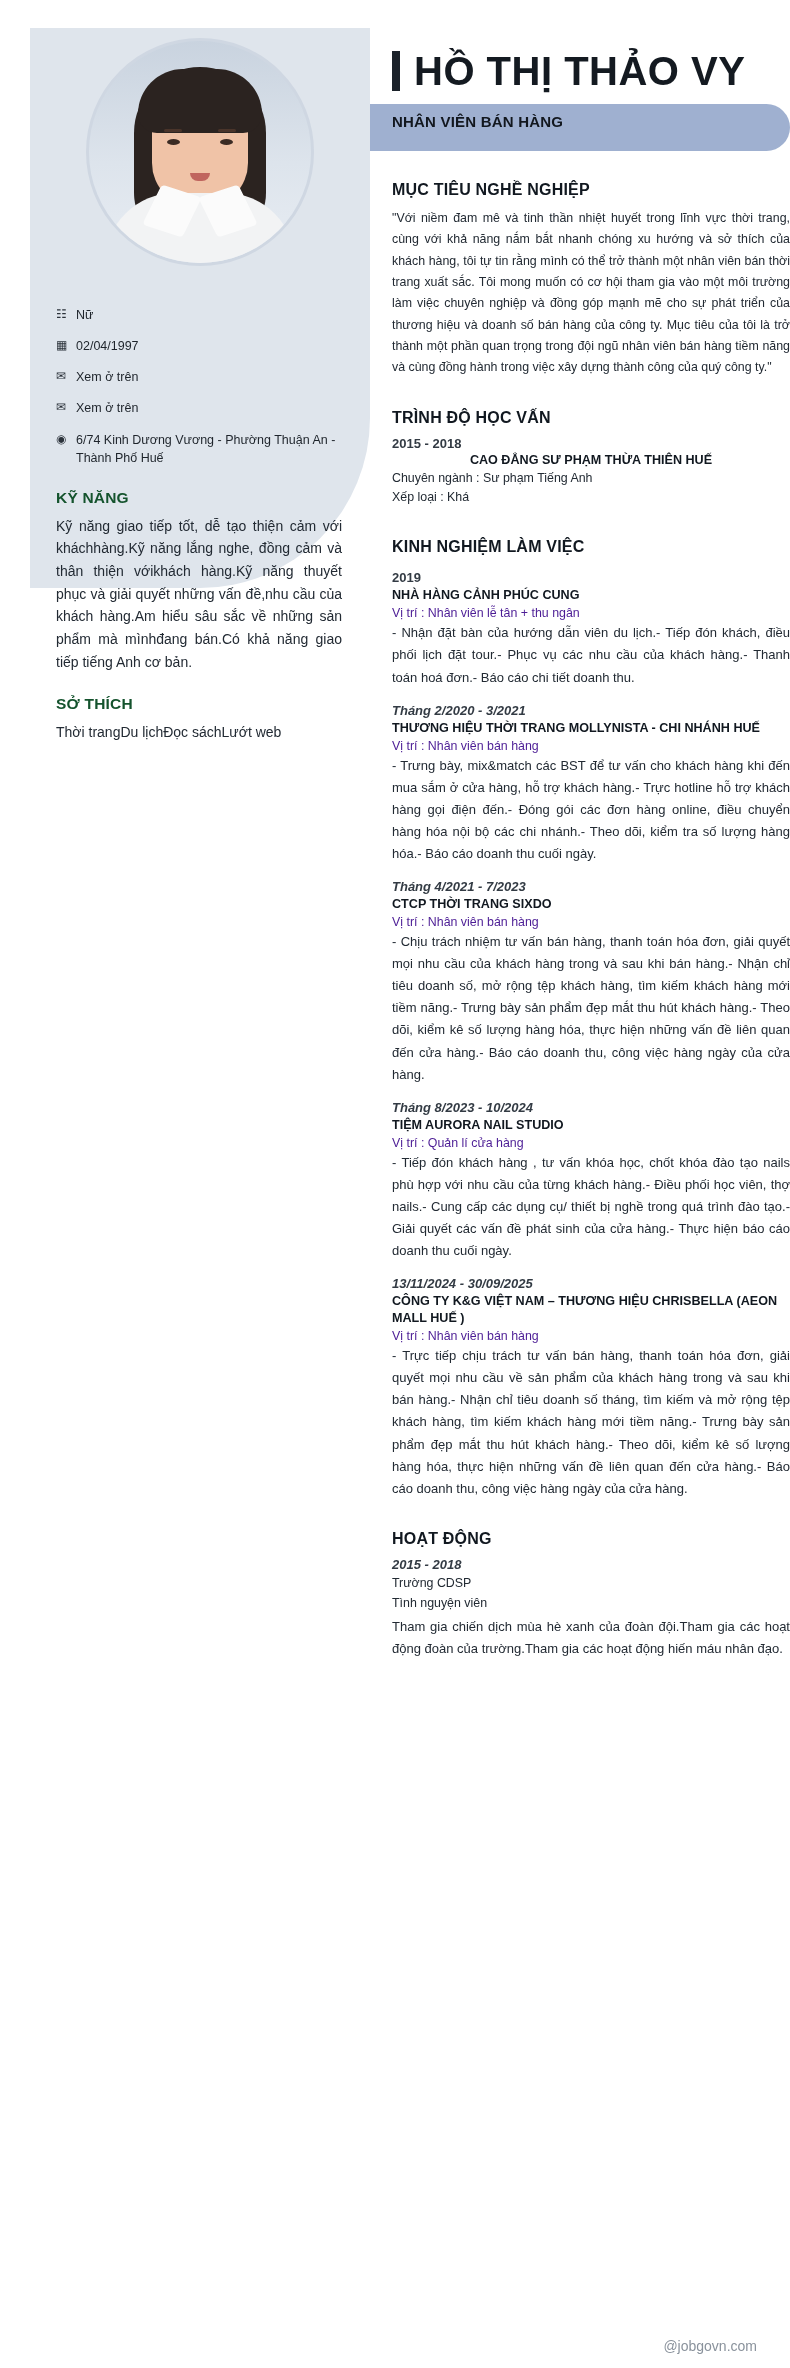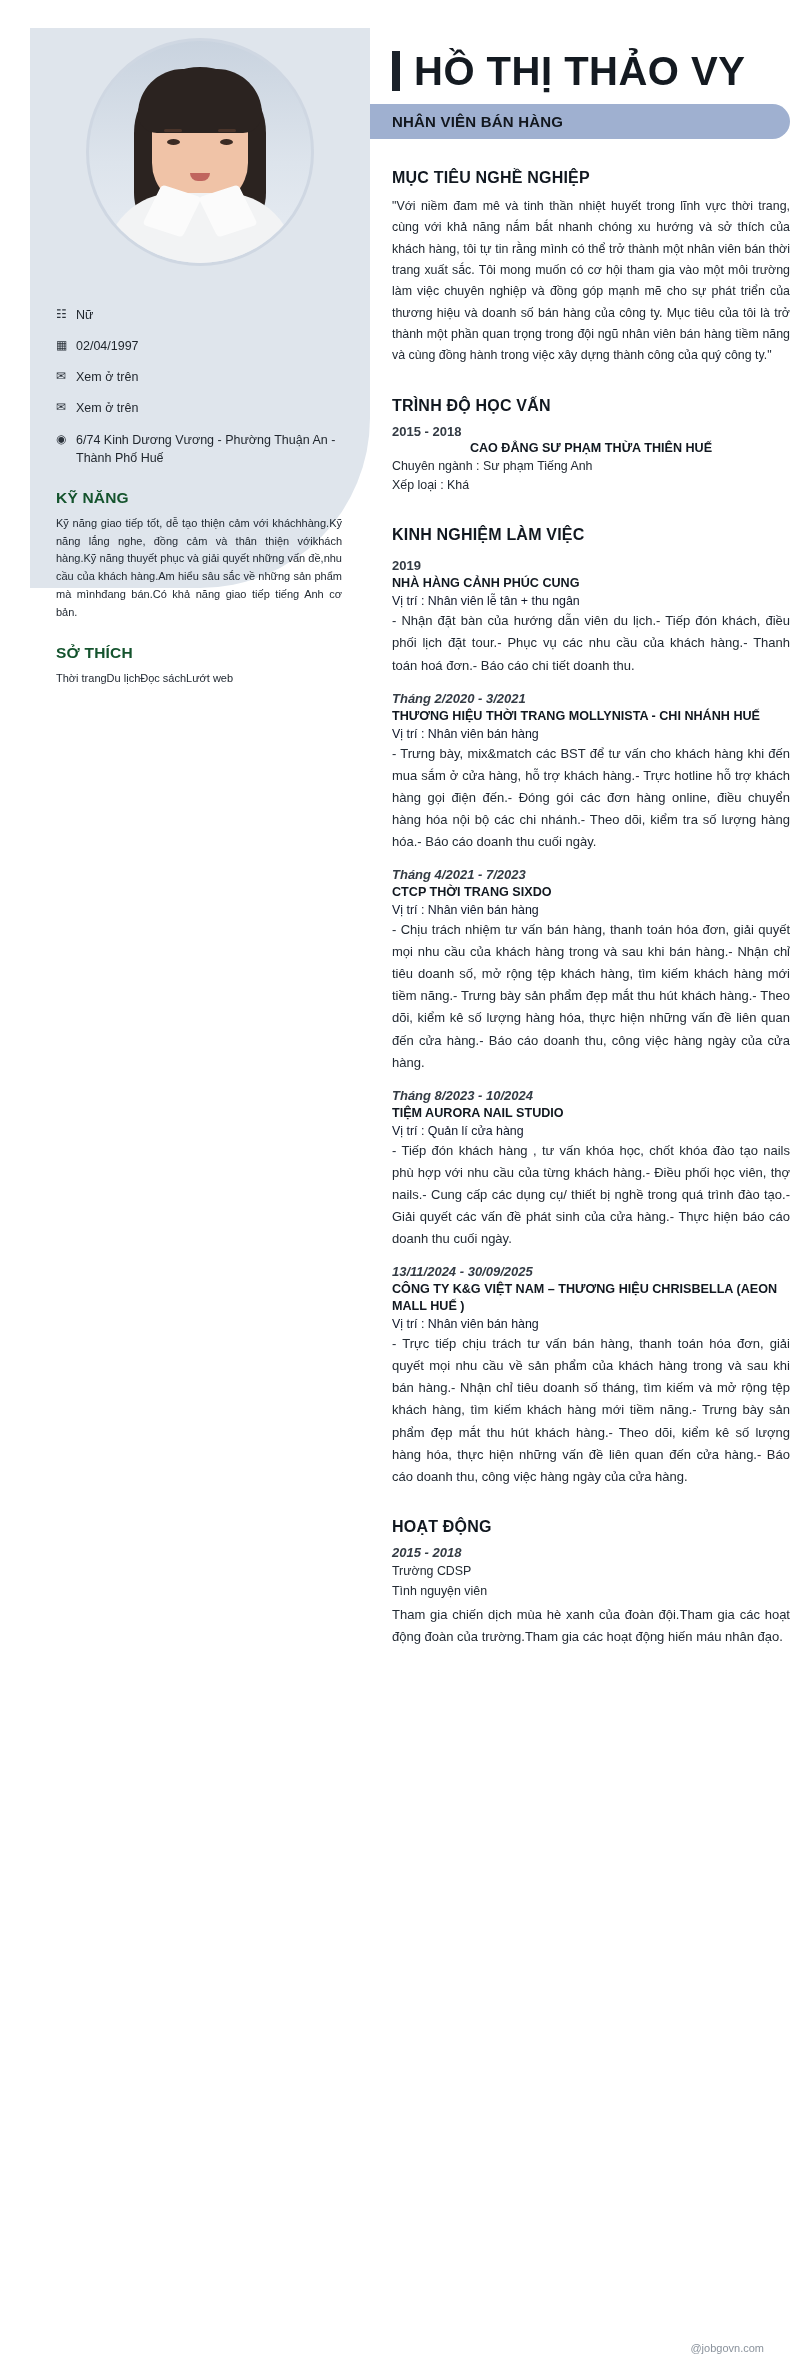--- a/index.html
+++ b/index.html
@@ -106,67 +106,67 @@
     width: 20px; flex: 0 0 20px;
     font-size: 12px; color: #2b323a;
     line-height: 1.45;
   }
   .left-section { margin: 16px 0 0 26px; width: 286px; position: relative; z-index: 2; }
   .left-title {
     font-size: 15.5px; font-weight: bold; letter-spacing: .2px;
     margin: 22px 0 8px 0; color: #14532d;
   }
   .left-body {
-    font-size: 11px; line-height: 1.62; color: #222a33; text-align: justify;
+    font-size: 14px; line-height: 1.62; color: #222a33; text-align: justify;
   }
   
   .right {
     flex: 1 1 auto;
     padding-left: 22px;
     position: relative;
   }
   .name-block { margin-top: 22px; position: relative; }
   .name-bar { display: flex; align-items: center; }
   .name-rule { width: 8px; height: 40px; background: #1b222a; margin-right: 14px; }
   .name {
     font-size: 40px; font-weight: bold; letter-spacing: .5px; color: #141a21;
     line-height: 1.05;
   }
   .role-band {
     margin-top: 12px;
     background: #9fb0d0;
     color: #12171e;
     font-size: 15px;
     font-weight: bold;
-    padding: 9px 16px 9px 22px;
+    padding: 9px 16px 21px 22px;
     width: 420px;
     border-radius: 0 24px 24px 0;
     margin-left: -22px;
     letter-spacing: .2px;
   }
   .r-section { margin-top: 30px; }
   .r-title {
     font-size: 16px; font-weight: bold; color: #111820; letter-spacing: .2px;
     margin-bottom: 9px;
   }
   .r-para {
     font-size: 12.4px; line-height: 1.72; color: #222a33; text-align: justify;
   }
   .job { margin-top: 14px; }
   .job-date { font-size: 13px; font-style: italic; color: #333b44; margin-bottom: 2px; font-weight: bold; }
   .job-date.plain { font-style: normal; }
   .job-title { font-size: 12.6px; font-weight: bold; color: #111820; line-height: 1.35; }
-  .job-pos { font-size: 12.4px; color: #0f172a; margin-top: 2px; }
+  .job-pos { font-size: 12.4px; color: #4c1d95; margin-top: 2px; }
   .job-desc { font-size: 13px; line-height: 1.7; color: #222a33; text-align: justify; margin-top: 2px; }
   .edu-line { font-size: 12.4px; color: #222a33; line-height: 1.6; }
   .edu-title { font-size: 12.6px; font-weight: bold; color: #111820; margin-bottom: 2px; text-align: center; }
   .footer {
     position: absolute;
-    right: 26px; bottom: 14px;
-    font-size: 11px; color: #8a929c;
+    right: 33px; bottom: 14px;
+    font-size: 14px; color: #8a929c;
   }
 </style>
 </head>
 <body>
 
 <div class="page">
   <div class="layout">
 
     <div class="left">
       <div class="left-bg"></div>

